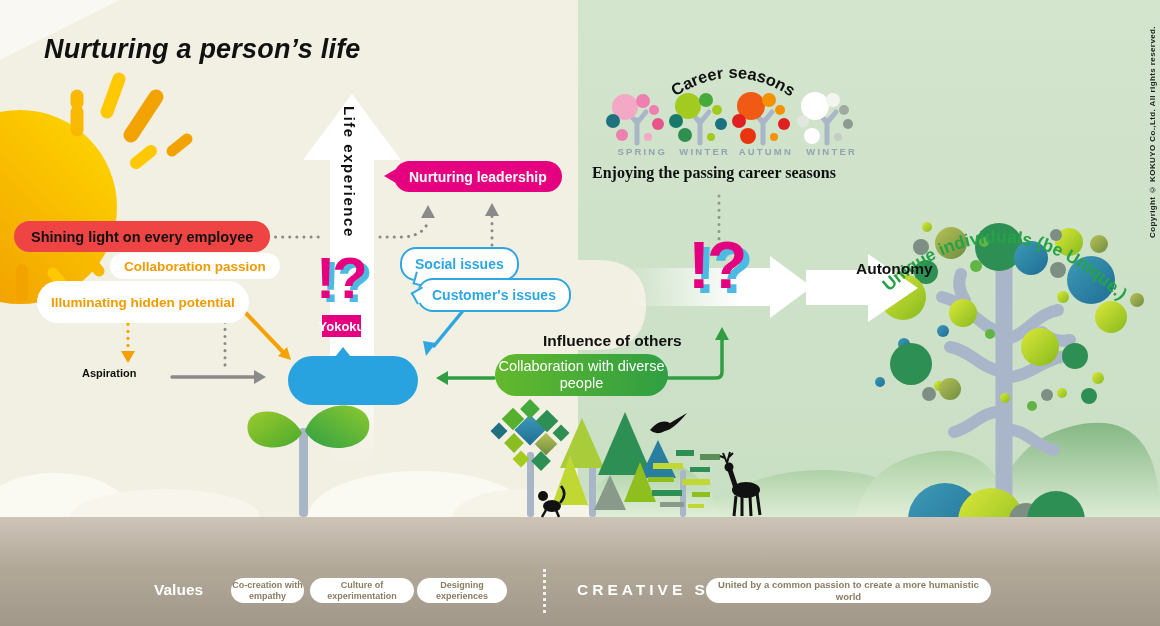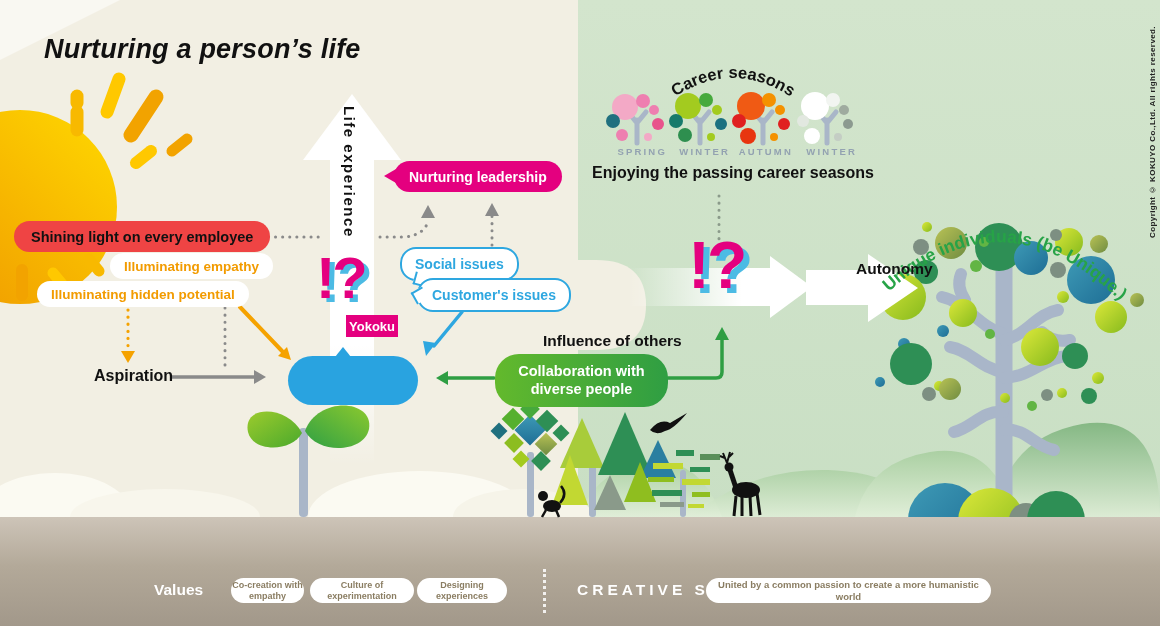--- a/index.html
+++ b/index.html
@@ -5,50 +5,50 @@
   html,body{margin:0;padding:0;background:#888;}
   .stage{position:relative;width:1160px;height:626px;overflow:hidden;
          font-family:"Liberation Sans",sans-serif;background:#f2efe3;}
   .stage svg.decor{position:absolute;left:0;top:0;}
   .abs{position:absolute;}
   .pill{position:absolute;display:flex;align-items:center;justify-content:flex-end;
         border-radius:999px;font-weight:bold;white-space:nowrap;}
   .t-title{left:44px;top:34px;font-size:27px;font-weight:800;color:#111;letter-spacing:.2px;font-style:italic;}
   .p-shining{left:14px;top:221px;height:31px;padding:0 17px;background:#ef4444;color:#111;font-size:14.5px;}
   .p-passion{left:110px;top:253px;height:26px;padding:0 14px;background:#fff;color:#f29b00;font-size:13.5px;}
-  .p-hidden{left:37px;top:281px;height:26px;padding:0 14px;background:#fff;color:#f29b00;font-size:13.5px;}
-  .t-aspiration{left:94px;top:367px;font-size:16px;font-weight:800;color:#111;}
+  .p-hidden{left:37px;top:281px;height:26px;padding:8px 14px;background:#fff;color:#f29b00;font-size:13.5px;}
+  .t-aspiration{left:82px;top:367px;font-size:11px;font-weight:800;color:#111;}
   .t-life{left:341px;top:106px;writing-mode:vertical-rl;font-size:15px;font-weight:800;color:#111;letter-spacing:1.5px;}
   .b-leader{left:394px;top:161px;height:31px;padding:0 15px;background:#e4007f;color:#fff;font-size:14px;border-radius:16px;}
   .b-leader .tail{position:absolute;left:-10px;top:8px;width:0;height:0;
       border-top:7px solid transparent;border-bottom:7px solid transparent;border-right:12px solid #e4007f;}
   .bang{position:absolute;color:#e4007f;font-weight:900;line-height:1;letter-spacing:-3px;}
   .t-bang1{left:316px;top:249px;font-size:58px;text-shadow:5px 4px 0 #4cbbe4;}
   .t-bang2{left:688px;top:232px;font-size:66px;text-shadow:6px 5px 0 #4cbbe4;}
-  .t-yokoku{left:322px;top:315px;width:52px;height:22px;background:#e4007f;color:#fff;
-      font-size:13px;font-weight:bold;display:flex;align-items:center;justify-content:center;margin-left:24px;}
+  .t-yokoku{left:322px;top:315px;width:39px;height:22px;background:#e4007f;color:#fff;
+      font-size:13px;font-weight:bold;display:flex;align-items:center;justify-content:center;}
   .speech{position:absolute;height:30px;display:flex;align-items:center;background:#fff;
       border:2.5px solid #2ea7e0;color:#2ea7e0;font-weight:bold;font-size:14px;
       border-radius:16px;padding:0 13px;white-space:nowrap;}
   .b-social{left:400px;top:247px;}
   .b-customer{left:417px;top:278px;}
   .speech .tail{position:absolute;width:11px;height:11px;background:#fff;
       border-left:2.5px solid #2ea7e0;border-bottom:2.5px solid #2ea7e0;}
   .b-social .tail{left:12px;bottom:-7px;transform:rotate(15deg);}
   .b-customer .tail{left:-6px;top:9px;transform:rotate(60deg);}
   .b-unleash{left:288px;top:356px;width:130px;height:49px;background:#29a3e0;color:#fff;
       font-size:15px;font-weight:bold;text-align:center;line-height:1.25;border-radius:25px;
       display:flex;align-items:center;justify-content:center;}
   .b-unleash .tail{position:absolute;top:-9px;left:47px;width:0;height:0;
       border-left:8px solid transparent;border-right:8px solid transparent;border-bottom:10px solid #29a3e0;}
   .t-influence{left:543px;top:332px;font-size:15.5px;font-weight:800;color:#111;}
-  .b-collab{left:495px;top:354px;width:173px;height:53px;border-radius:24px;
-      background:linear-gradient(90deg,#63b92c,#2f9e43);color:#fff;font-size:14.5px;font-weight:bold;
+  .b-collab{left:495px;top:354px;width:173px;height:42px;border-radius:24px;
+      background:linear-gradient(90deg,#63b92c,#2f9e43);color:#fff;font-size:14.5px;font-weight:normal;
       text-align:center;line-height:1.2;display:flex;align-items:center;justify-content:center;}
-  .t-enjoying{left:592px;top:164px;font-size:16px;font-weight:800;color:#111;}
+  .t-enjoying{left:592px;top:164px;font-size:16px;font-weight:800;color:#111;font-family:Liberation Serif, serif;}
   .season-label{position:absolute;top:146px;width:60px;text-align:right;font-size:9.5px;
       font-weight:bold;letter-spacing:2.2px;color:#93a2b1;}
   .sl-0{left:607px;} .sl-1{left:670px;} .sl-2{left:733px;} .sl-3{left:797px;}
   .t-autonomy{left:816px;top:260px;font-size:15.5px;font-weight:800;color:#111;margin-left:40px;}
   .t-copy{top:26px;right:3px;writing-mode:vertical-rl;transform:rotate(180deg);
       font-size:8px;font-weight:bold;color:#222;letter-spacing:.4px;}
   .t-values{left:154px;top:581px;font-size:15.5px;font-weight:800;color:#fff;}
   .fpill{position:absolute;top:578px;height:25px;border-radius:13px;background:#fff;color:#8a7d62;
       font-weight:bold;font-size:9px;line-height:1.2;text-align:center;
       display:flex;align-items:center;justify-content:center;}
@@ -346,21 +346,21 @@
     <textPath href="#careerArcPath" startOffset="50%" text-anchor="middle">Career seasons</textPath>
   </text>
   <text font-family="Liberation Sans, sans-serif" font-size="17.5" font-weight="bold" fill="#27a347">
     <textPath href="#uniqueArcPath" startOffset="50%" text-anchor="middle">Unique individuals (be Unique.)</textPath>
   </text>
 </svg>
 
   <div class="abs t-title">Nurturing a person’s life</div>
 
   <div class="pill p-shining">Shining light on every employee</div>
-  <div class="pill p-passion">Illuminating empathy</div>
+  <div class="pill p-passion">Collaboration passion</div>
   <div class="pill p-hidden">Illuminating hidden potential</div>
   <div class="abs t-aspiration">Aspiration</div>
 
   <div class="abs t-life">Life experience</div>
 
   <div class="pill b-leader">
     <span class="tail"></span>
     <span>Nurturing leadership</span>
   </div>
 

